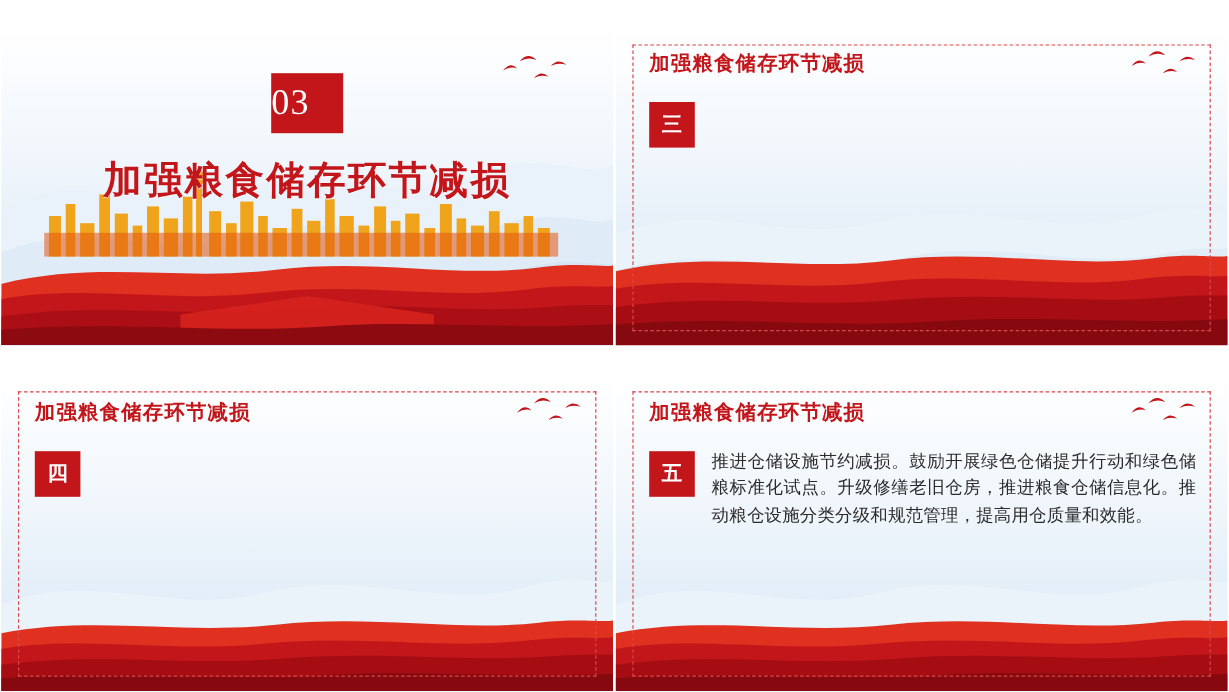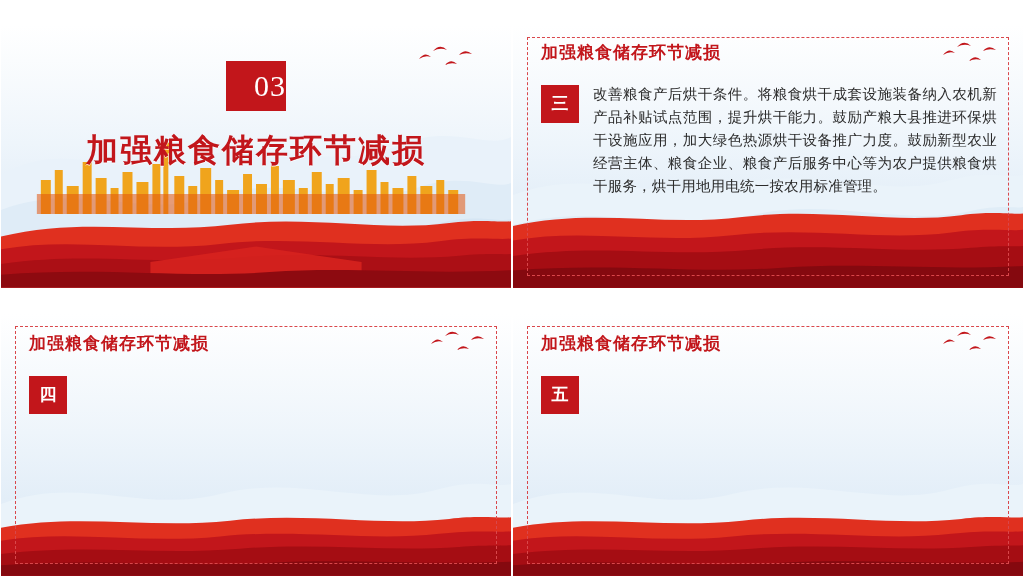--- a/index.html
+++ b/index.html
@@ -54,21 +54,21 @@
     position: absolute;
     top: 36px;
     left: 50%;
     transform: translateX(-50%);
     width: 60px;
     height: 50px;
     background: #c2161b;
     color: #ffffff;
     font-size: 30px;
     line-height: 50px;
-    text-align: right;
+    text-align: left;
     letter-spacing: 1px;
     font-family: "Liberation Serif", serif;
   }
   .title-slide .main-title {
     position: absolute;
     top: 104px;
     left: 0;
     width: 100%;
     text-align: center;
     font-size: 32px;
@@ -244,21 +244,20 @@
     <svg class="birds" viewBox="0 0 62 34">
       <path d="M4,16 q6,-8 12,-2 q-6,-2 -12,2 Z" fill="#c2161b"></path>
       <path d="M18,8 q7,-8 14,-1 q-7,-3 -14,1 Z" fill="#c2161b"></path>
       <path d="M30,22 q6,-7 12,-1 q-6,-2 -12,1 Z" fill="#c2161b"></path>
       <path d="M44,12 q6,-7 13,-1 q-7,-2 -13,1 Z" fill="#c2161b"></path>
     </svg>
 
     <div class="card-title">加强粮食储存环节减损</div>
     <div class="body-row">
       <div class="idx-badge">三</div>
-      <div class="para">改善粮食产后烘干条件。将粮食烘干成套设施装备纳入农机新产品补贴试点范围，提升烘干能力。鼓励产粮大县推进环保烘干设施应用，加大绿色热源烘干设备推广力度。鼓励新型农业经营主体、粮食企业、粮食产后服务中心等为农户提供粮食烘干服务，烘干用地用电统一按农用标准管理。</div>
     </div>
   </div>
 
   <div class="slide content-slide slide-3">
     <svg class="sky-wave" style="top:40px;height:240px" viewBox="0 0 512 240" preserveAspectRatio="none">
       <path d="M0,150 C80,120 140,160 220,140 C300,120 370,155 440,135 C480,124 500,134 512,130 L512,240 L0,240 Z" fill="#eaf3fa"></path>
       <path d="M0,182 C90,158 150,192 240,172 C320,154 390,184 460,168 C490,161 504,166 512,164 L512,240 L0,240 Z" fill="#dfecf7"></path>
     </svg>
 
     <div class="red-base" style="height:30%">
@@ -305,16 +304,17 @@
     <svg class="birds" viewBox="0 0 62 34">
       <path d="M4,16 q6,-8 12,-2 q-6,-2 -12,2 Z" fill="#c2161b"></path>
       <path d="M18,8 q7,-8 14,-1 q-7,-3 -14,1 Z" fill="#c2161b"></path>
       <path d="M30,22 q6,-7 12,-1 q-6,-2 -12,1 Z" fill="#c2161b"></path>
       <path d="M44,12 q6,-7 13,-1 q-7,-2 -13,1 Z" fill="#c2161b"></path>
     </svg>
 
     <div class="card-title">加强粮食储存环节减损</div>
     <div class="body-row">
       <div class="idx-badge">五</div>
+      <div class="para">推进仓储设施节约减损。鼓励开展绿色仓储提升行动和绿色储粮标准化试点。升级修缮老旧仓房，推进粮食仓储信息化。推动粮仓设施分类分级和规范管理，提高用仓质量和效能。</div>
     </div>
   </div>
 
 </div>
 
 </body></html>

